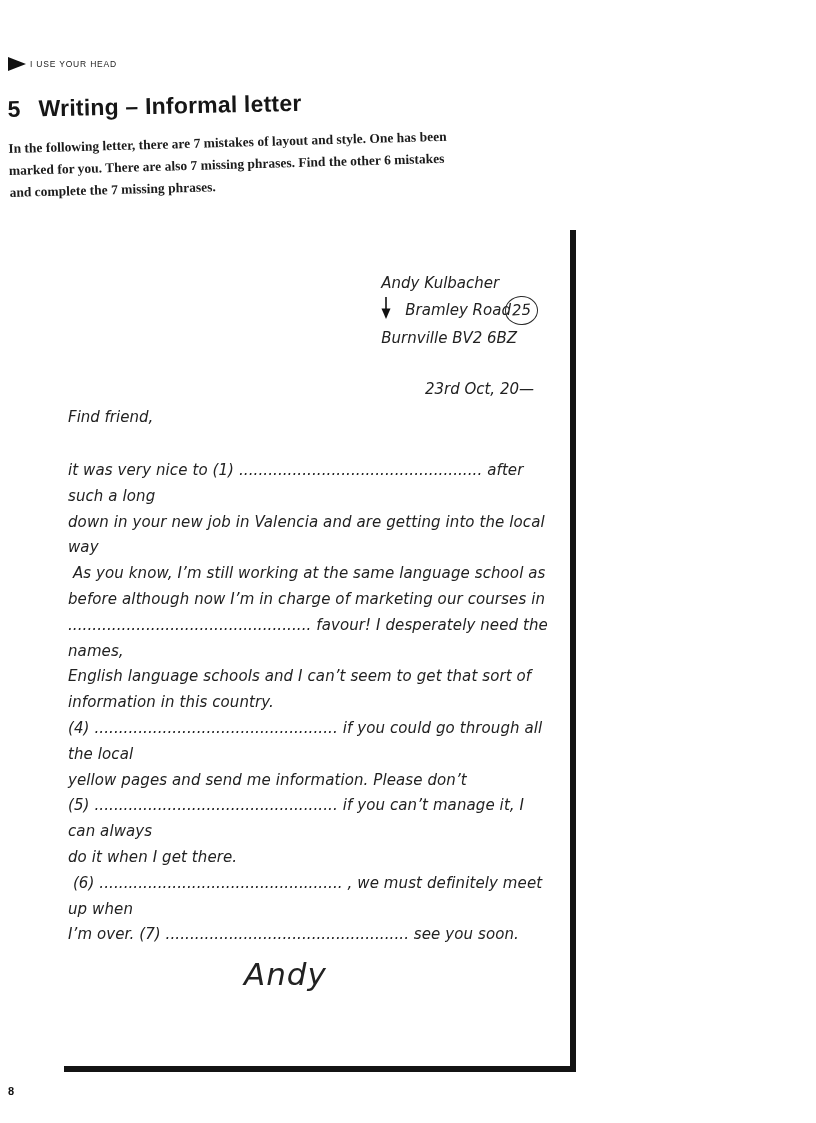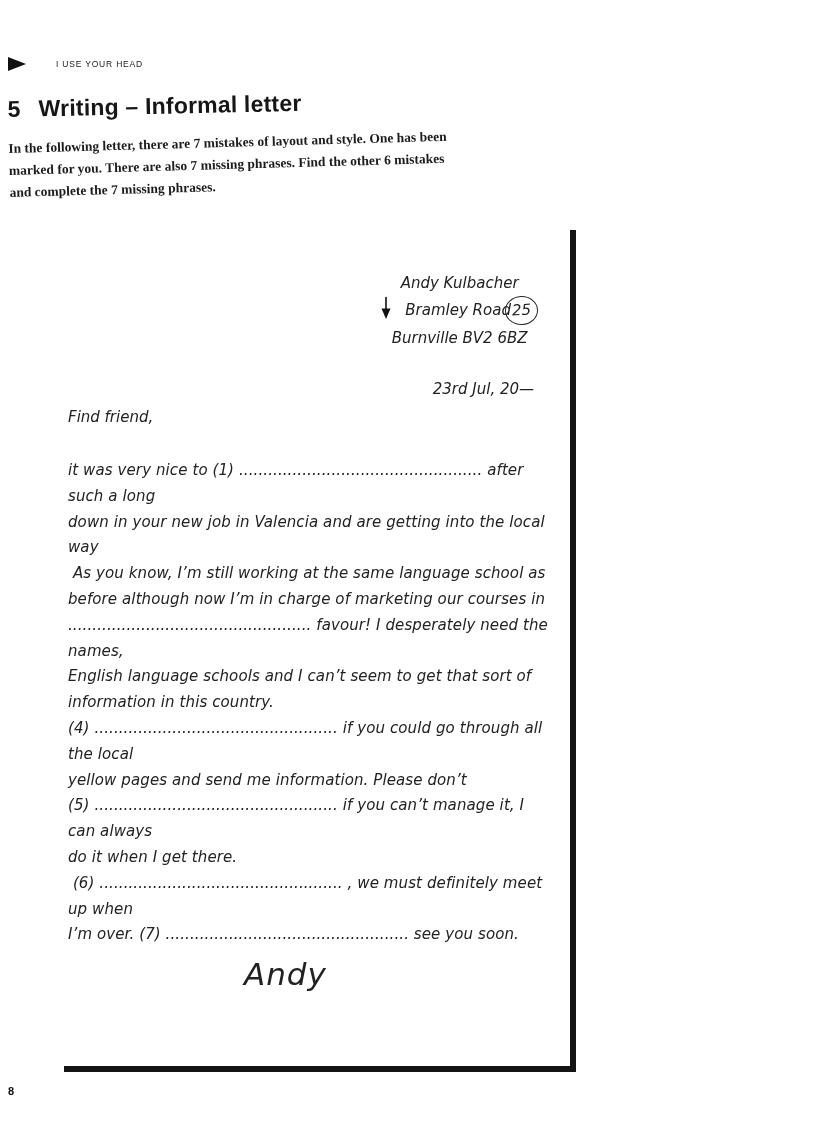--- a/index.html
+++ b/index.html
@@ -14,21 +14,21 @@
     overflow: hidden;
   }
 
   
   .masthead {
     position: absolute;
     top: 57px;
     left: 8px;
     display: flex;
     align-items: center;
-    gap: 30px;
+    gap: 4px;
   }
   .masthead .tri { display: block; }
   .masthead .mast-label {
     font-size: 8.5px;
     letter-spacing: 0.8px;
     font-weight: 500;
     color: #222;
   }
 
   
@@ -75,21 +75,21 @@
   .hand {
     font-family: "DejaVu Sans", sans-serif;
     font-style: italic;
     color: #222;
   }
 
   .sender-block {
     position: absolute;
     top: 40px;
     right: 32px;
-    text-align: center;
+    text-align: left;
     font-size: 15px;
     line-height: 26px;
   }
   .addr-line { position: relative; white-space: nowrap; }
   .mistake-arrow {
     display: inline-block;
     vertical-align: -4px;
     margin-right: 14px;
   }
   .circled {
@@ -173,21 +173,21 @@
       <div class="addr-line">Andy Kulbacher</div>
       <div class="addr-line">
         <svg class="mistake-arrow" width="10" height="22" viewBox="0 0 10 22">
           <line x1="5" y1="0" x2="5" y2="13" stroke="#111" stroke-width="1.6"></line>
           <polygon points="0.5,11.5 9.5,11.5 5,22" fill="#111"></polygon>
         </svg><span>Bramley Road</span><span class="circled">25</span>
       </div>
       <div class="addr-line">Burnville BV2 6BZ</div>
     </div>
 
-    <div class="date-line hand">23rd Jul, 20—</div>
+    <div class="date-line hand">23rd Oct, 20—</div>
 
     <div class="salutation hand">Find friend,</div>
 
     <div class="body-lines hand">
       <div class="line">it was very nice to (1) .................................................. after such a long</div>
       <div class="line">down in your new job in Valencia and are getting into the local way</div>
       <div class="line"> As you know, I’m still working at the same language school as</div>
       <div class="line">before although now I’m in charge of marketing our courses in</div>
       <div class="line">.................................................. favour! I desperately need the names,</div>
       <div class="line">English language schools and I can’t seem to get that sort of</div>

